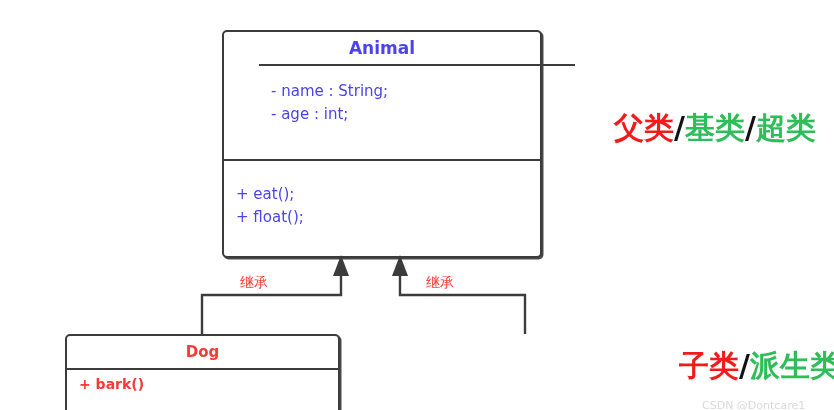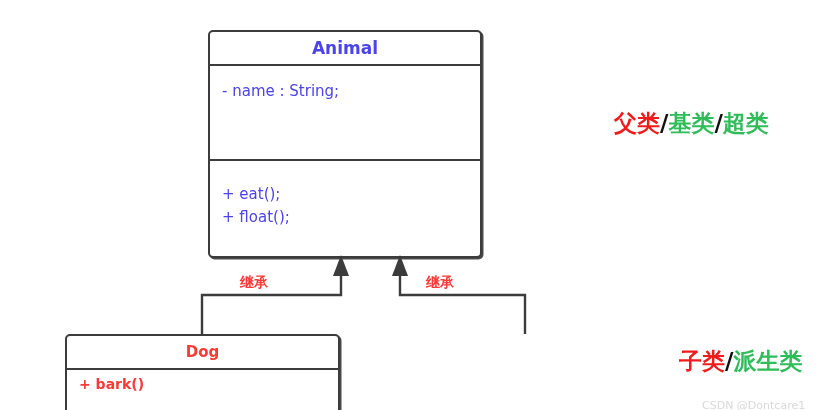--- a/index.html
+++ b/index.html
@@ -30,36 +30,37 @@
   .uml-compartment {
     box-sizing: border-box;
     width: 100%;
   }
   .uml-divider {
     border-top: 2px solid #3c3c3c;
   }
 
   
   #animal-box {
-    left: 208px;
+    left: 222px;
     top: 30px;
-    width: 274px;
+    width: 320px;
     height: 228px;
   }
   #animal-title {
     height: 32px;
     line-height: 32px;
     text-align: center;
     font-weight: bold;
     font-size: 17px;
     color: #4a43ee;
   }
   #animal-attributes {
     height: 95px;
     padding: 14px 0 0 12px;
+    margin-left: 35px;
   }
   #animal-methods {
     height: 97px;
     padding: 22px 8px 0 12px;
   }
   .member-line {
     font-size: 15px;
     color: #4a43ee;
     line-height: 23px;
     white-space: pre;
@@ -99,30 +100,30 @@
     top: 0;
     width: 834px;
     height: 410px;
     pointer-events: none;
   }
 
   
   .inherit-label {
     position: absolute;
     font-size: 14px;
-    font-weight: bold;
+    font-weight: normal;
     color: #fc3a35;
     white-space: nowrap;
   }
   #inherit-label-left  { left: 240px; top: 274px; }
   #inherit-label-right { left: 426px; top: 274px; }
 
   .side-note {
     position: absolute;
-    font-size: 23px;
+    font-size: 30px;
     font-weight: bold;
     white-space: nowrap;
     letter-spacing: 0px;
   }
   #note-super { left: 614px; top: 108px; }
   #note-sub   { left: 679px; top: 338px; margin-top: 8px; }
   .note-red   { color: #f21b1b; }
   .note-green { color: #2fbd5a; }
   .note-sep   { color: #101010; }
 
@@ -137,20 +138,21 @@
 </style>
 </head>
 <body>
 
 <div id="canvas">
 
   <div class="uml-box" id="animal-box">
     <div class="uml-compartment" id="animal-title">Animal</div>
     <div class="uml-compartment uml-divider" id="animal-attributes">
       <div class="member-line">- name : String;</div>
+      <div class="member-line">- age : int;</div>
     </div>
     <div class="uml-compartment uml-divider" id="animal-methods">
       <div class="member-line">+ eat();</div>
       <div class="member-line">+ float();</div>
     </div>
   </div>
 
   <div class="uml-box sub-box" id="dog-box">
     <div class="uml-compartment sub-title">Dog</div>
     <div class="uml-compartment uml-divider sub-methods">

